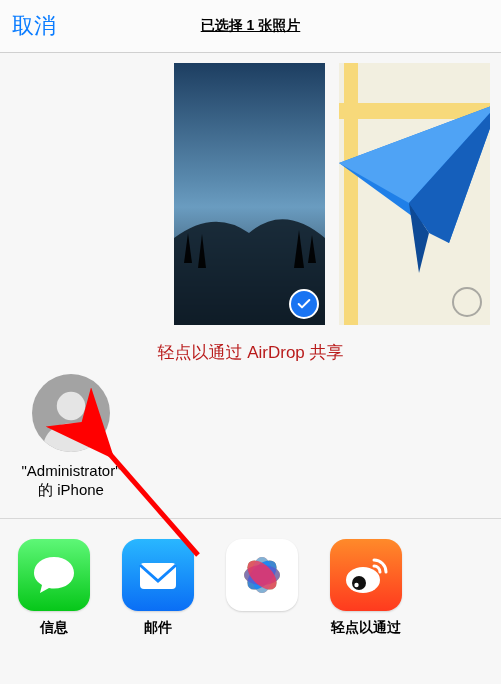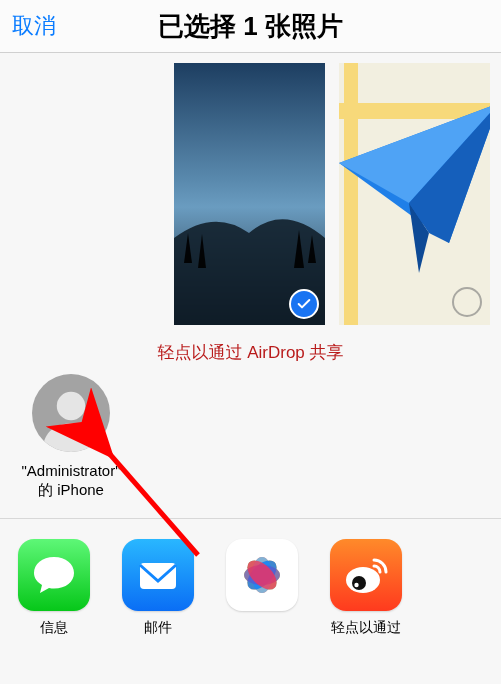--- a/index.html
+++ b/index.html
@@ -16,34 +16,35 @@
       position: relative;
     }
     
     .header {
       background: #fbfbfb;
       height: 53px;
       display: flex;
       align-items: center;
       position: relative;
       border-bottom: 1px solid #d0d0d0;
+      text-decoration: underline;
     }
     .cancel {
       position: absolute;
       left: 12px;
       top: 50%;
       transform: translateY(-50%);
       color: #0a7cff;
       font-size: 22px;
       cursor: pointer;
     }
     .title {
       width: 100%;
       text-align: center;
-      font-size: 26px;
+      font-size: 14px;
       font-weight: 600;
       color: #000;
     }
     
     .photo-strip {
       display: flex;
       gap: 14px;
       padding: 10px 0 10px 174px;
       background: #f7f7f7;
     }
@@ -144,20 +145,21 @@
     
     .app-row {
       display: flex;
       gap: 24px;
       padding: 20px 14px 0;
     }
     .app {
       width: 80px;
       text-align: center;
       cursor: pointer;
+      font-weight: bold;
     }
     .app-icon {
       width: 72px;
       height: 72px;
       border-radius: 16px;
       margin: 0 auto 8px;
       display: flex;
       align-items: center;
       justify-content: center;
       box-shadow: 0 1px 2px rgba(0,0,0,0.15);

